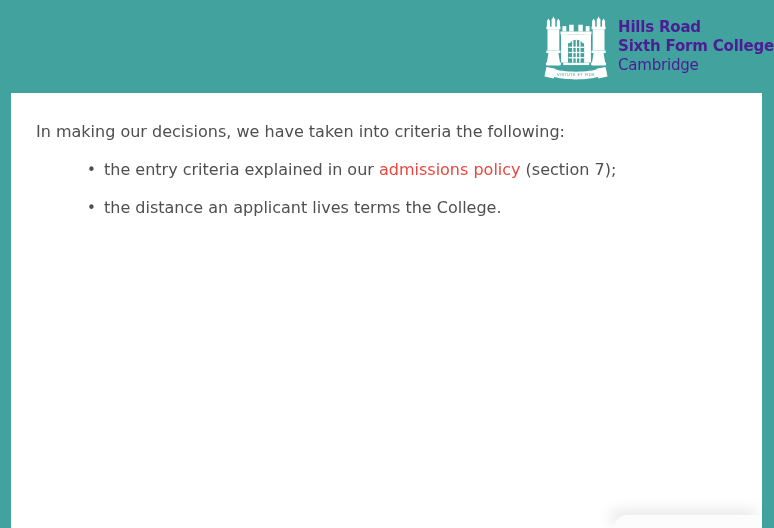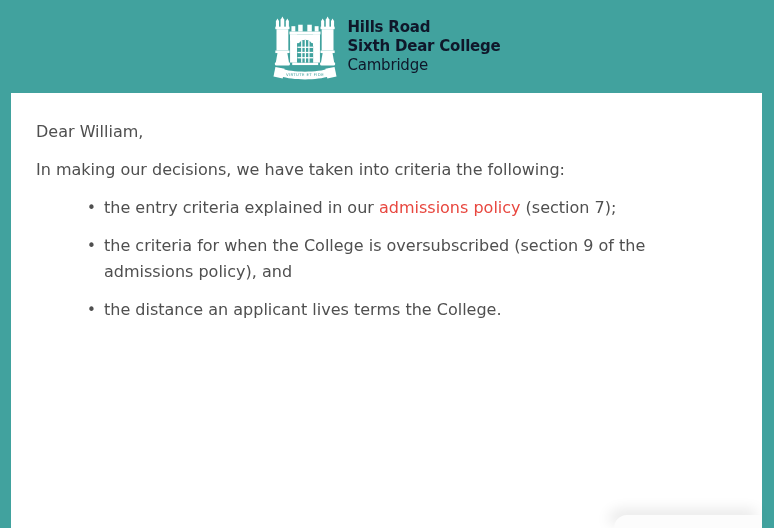--- a/index.html
+++ b/index.html
@@ -11,23 +11,23 @@
     overflow: hidden;
     position: relative;
   }
   .page { position: absolute; inset: 0; }
 
   
   .header {
     height: 93px;
     display: flex;
     align-items: center;
-    justify-content: center;
+    justify-content: flex-end;
     gap: 10px;
-    color: #0f172a;
+    color: #4c1d95;
   }
   .logo { display: flex; align-items: center; gap: 10px; }
   .crest { width: 64px; height: 72px; margin-top: 2px; flex: 0 0 auto; }
   .logo-text { line-height: 19px; font-size: 15px; letter-spacing: -0.2px; }
   .logo-text .bold { font-weight: bold; }
 
   
   .card {
     position: absolute;
     left: 11px; right: 12px;
@@ -137,32 +137,29 @@
 
         <g>
           <polygon points="2.5,56.5 12,58.5 10,68.5 0.5,66.5" fill="#ffffff"></polygon>
           <polygon points="63.5,56.5 54,58.5 56,68.5 65.5,66.5" fill="#ffffff"></polygon>
           <path d="M8,58.2 C20,62.5 46,62.5 58,58.2 L58,66.2 C46,70.5 20,70.5 8,66.2 Z" fill="#ffffff"></path>
           <text x="33" y="65.6" text-anchor="middle" font-size="4" letter-spacing="0.4" fill="#41A29E">VIRTUTE ET FIDE</text>
         </g>
       </svg>
       <div class="logo-text">
         <div class="bold">Hills Road</div>
-        <div class="bold">Sixth Dear College</div>
+        <div class="bold">Sixth Form College</div>
         <div>Cambridge</div>
       </div>
     </div>
   </div>
 
   <div class="card">
-    <p>Dear William,</p>
     <p>In making our decisions, we have taken into criteria the following:</p>
     <ul>
       <li><span>the entry criteria explained in our </span><a class="body-link" href="#">admissions policy</a><span> (section 7);</span></li>
-      <li><span>the criteria for when the College is oversubscribed (section 9 of the
-admissions policy), and</span></li>
       <li><span>the distance an applicant lives terms the College.</span></li>
     </ul>
   </div>
 
   <div class="popup-edge"></div>
 
 </div>
 
 </body></html>

